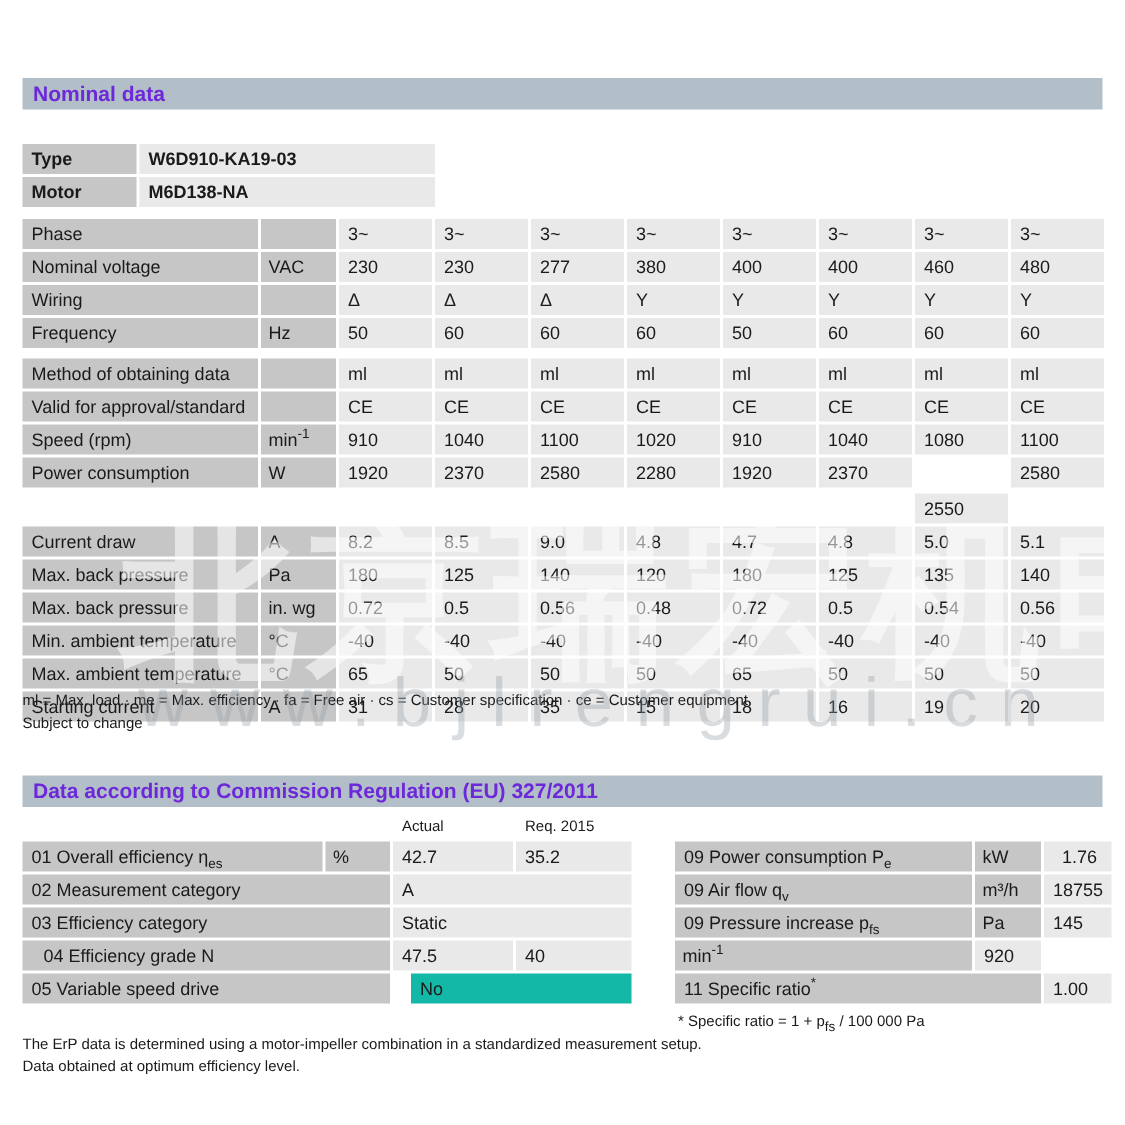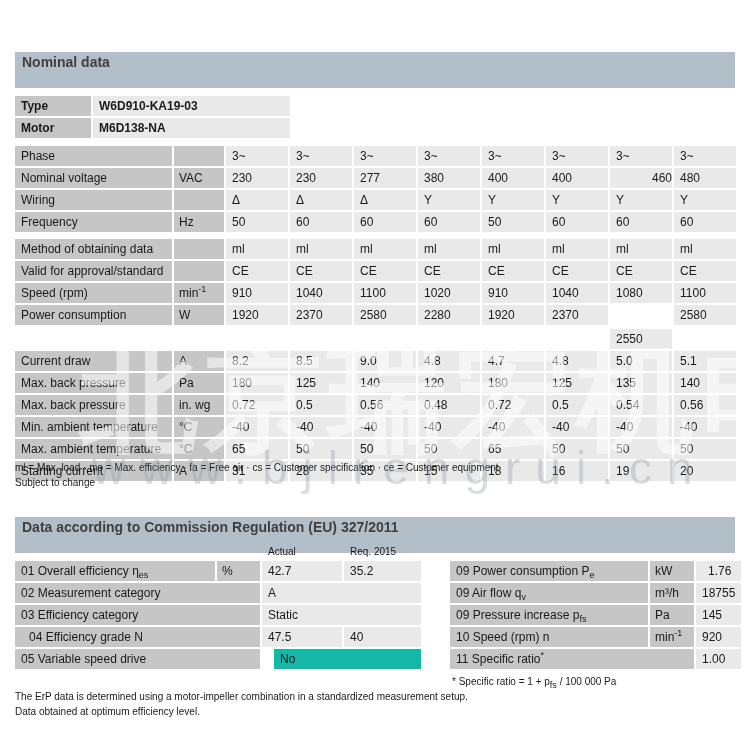--- a/index.html
+++ b/index.html
@@ -11,22 +11,22 @@
   .wm-cjk{
     position:absolute;left:80px;top:320px;font-size:118px;font-weight:bold;
     color:rgba(255,255,255,0.55);letter-spacing:6px;white-space:nowrap;pointer-events:none;z-index:5;
   }
   .wm-url{
     position:absolute;left:92px;top:441px;font-size:46px;
     color:rgba(150,158,165,0.35);letter-spacing:15px;white-space:nowrap;pointer-events:none;z-index:5;
   }
   
   .section-bar{
-    position:absolute;left:15px;width:720px;height:36px;line-height:21px;
-    background:#b3bfc8;color:#404040;font-size:14px;font-weight:bold;padding-left:7px;
+    position:absolute;left:15px;width:720px;height:21px;line-height:21px;
+    background:#b3bfc8;color:#6d28d9;font-size:14px;font-weight:bold;padding-left:7px;
     box-sizing:border-box;
   }
   #nominal-bar{top:52px;}
   #eu-bar{top:517px;}
   
   .cell{height:20px;line-height:20px;font-size:12px;overflow:hidden;white-space:nowrap;box-sizing:border-box;}
   .lbl{background:#c6c6c6;padding-left:6px;}
   .unitc{background:#c6c6c6;padding-left:5px;}
   .valc{background:#e9e9e9;padding-left:6px;}
   sub{font-size:9px;line-height:0;}
@@ -87,21 +87,21 @@
       </div>
       <div class="mrow">
         <div class="cell lbl" style="background: rgb(198, 198, 198);">Nominal voltage</div>
         <div class="cell unitc" style="background: rgb(198, 198, 198);">VAC</div>
         <div class="cell valc" style="background: rgb(233, 233, 233);">230</div>
         <div class="cell valc" style="background: rgb(233, 233, 233);">230</div>
         <div class="cell valc" style="background: rgb(233, 233, 233);">277</div>
         <div class="cell valc" style="background: rgb(233, 233, 233);">380</div>
         <div class="cell valc" style="background: rgb(233, 233, 233);">400</div>
         <div class="cell valc" style="background: rgb(233, 233, 233);">400</div>
-        <div class="cell valc" style="background: rgb(233, 233, 233); text-align: right;">460</div>
+        <div class="cell valc" style="background: rgb(233, 233, 233);">460</div>
         <div class="cell valc" style="background: rgb(233, 233, 233);">480</div>
       </div>
       <div class="mrow">
         <div class="cell lbl" style="background: rgb(198, 198, 198);">Wiring</div>
         <div class="cell unitc" style="background: rgb(198, 198, 198);"></div>
         <div class="cell valc" style="background: rgb(233, 233, 233);">Δ</div>
         <div class="cell valc" style="background: rgb(233, 233, 233);">Δ</div>
         <div class="cell valc" style="background: rgb(233, 233, 233);">Δ</div>
         <div class="cell valc" style="background: rgb(233, 233, 233);">Y</div>
         <div class="cell valc" style="background: rgb(233, 233, 233);">Y</div>
@@ -286,21 +286,20 @@
         <div class="cell lbl" style="background: rgb(198, 198, 198);">09 Air flow q<sub>v</sub></div>
         <div class="cell unitc" style="background: rgb(198, 198, 198);">m³/h</div>
         <div class="cell valc" style="background: rgb(233, 233, 233);">18755</div>
       </div>
       <div class="rrow">
         <div class="cell lbl" style="background: rgb(198, 198, 198);">09 Pressure increase p<sub>fs</sub></div>
         <div class="cell unitc" style="background: rgb(198, 198, 198);">Pa</div>
         <div class="cell valc" style="background: rgb(233, 233, 233);">145</div>
       </div>
       <div class="rrow">
-        <div class="cell lbl" style="background: rgb(198, 198, 198);">10 Speed (rpm) n</div>
         <div class="cell unitc" style="background: rgb(198, 198, 198);">min<sup>-1</sup></div>
         <div class="cell valc" style="background: rgb(233, 233, 233);">920</div>
       </div>
       <div class="rrow">
         <div class="cell lbl span2" style="background: rgb(198, 198, 198);">11 Specific ratio<sup>*</sup></div>
         <div class="cell valc" style="background: rgb(233, 233, 233);">1.00</div>
       </div>
     </div>
 
   <div class="small" id="fn-left1">Data obtained at optimum efficiency level.</div>

